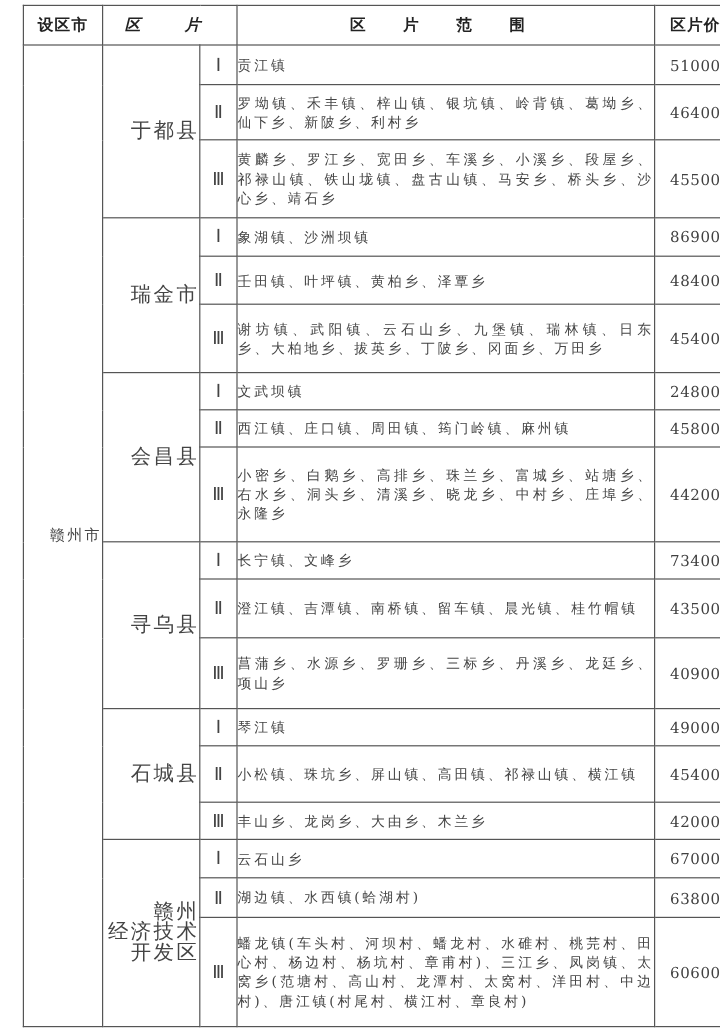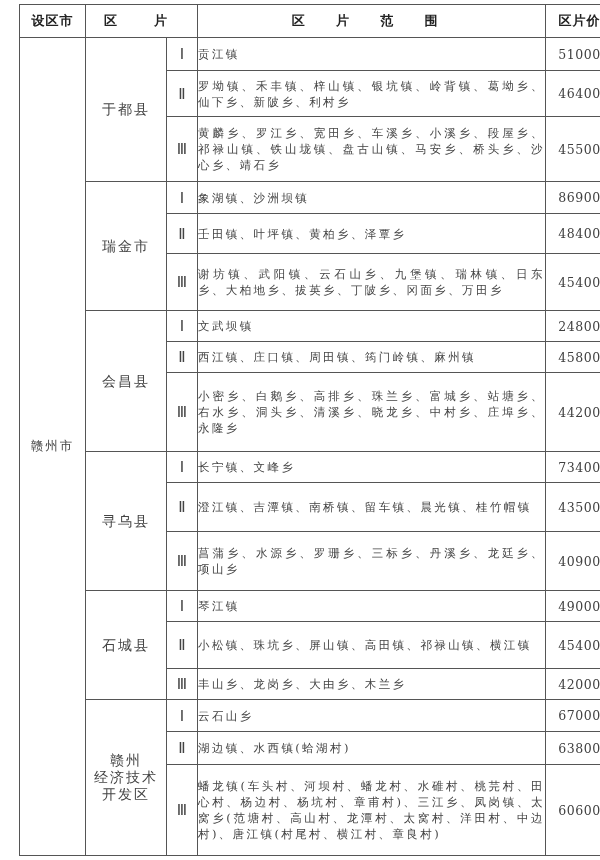--- a/index.html
+++ b/index.html
@@ -9,23 +9,23 @@
     position: absolute; left: 19px; top: 4px;
     width: 594px; border-collapse: collapse; table-layout: fixed;
     border: 1.5px solid #555;
   }
   table.price td, table.price th {
     border: 1px solid #555; padding: 0; vertical-align: middle;
   }
   th { font-family: "DejaVu Sans", "Liberation Sans", sans-serif; font-weight: bold;
        font-size: 13px; color: #222; height: 32px; text-align: center; letter-spacing: 1px; }
   th.wide { letter-spacing: 14px; font-family: Liberation Serif, serif; }
-  th.mid { letter-spacing: 12px; }
-  td.city { text-align: center; font-size: 12.5px; letter-spacing: 2px; color: #444; }
-  td.county { text-align: center; font-size: 14px; letter-spacing: 2px; color: #444; line-height: 17px; }
+  th.mid { letter-spacing: 12px; font-style: italic; }
+  td.city { text-align: right; font-size: 12.5px; letter-spacing: 2px; color: #444; }
+  td.county { text-align: right; font-size: 17px; letter-spacing: 2px; color: #444; line-height: 17px; }
   td.tier { text-align: center; font-size: 15px; color: #444; font-family: "Liberation Serif", serif; }
   td.range { font-size: 11.5px; letter-spacing: 2.4px; line-height: 16px; color: #444;
              padding: 3px 4px 3px 6px; text-align: justify; }
   td.price-cell { text-align: center; font-size: 12.5px; color: #404040; letter-spacing: 0.5px; }
   .thick-top td { border-top: 1.5px solid #444; }
 </style>
 </head>
 <body>
 
 <table class="price">

